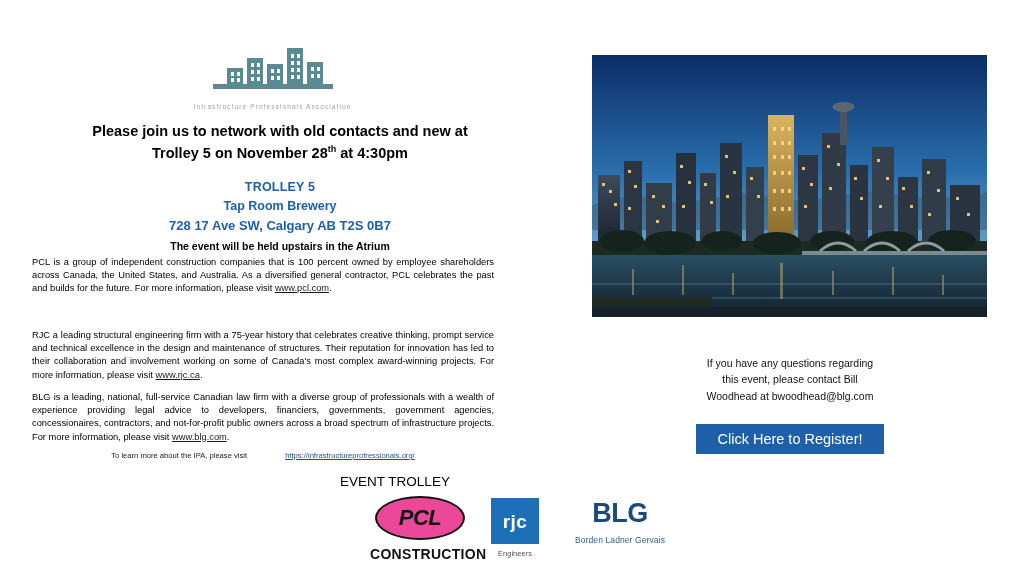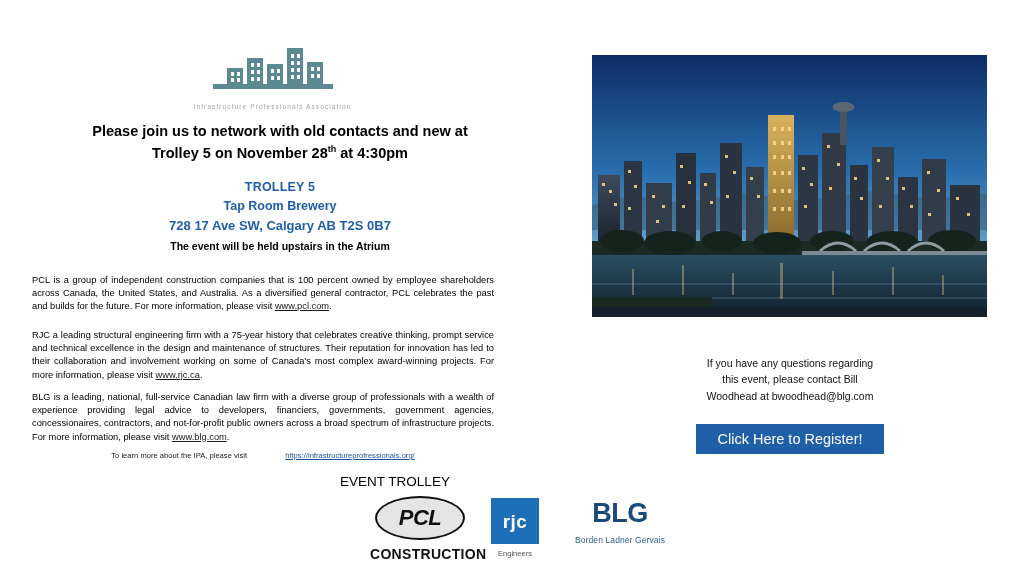--- a/index.html
+++ b/index.html
@@ -76,21 +76,21 @@
 
   .body-para {
     position: absolute;
     left: 32px;
     width: 462px;
     font-size: 9.3px;
     line-height: 1.42;
     text-align: justify;
     color: #000;
   }
-  .p1 { top: 274px; }
+  .p1 { top: 256px; }
   .p2 { top: 329px; }
   .p3 { top: 391px; }
 
   .body-para a,
   .link {
     color: #1a1a1a;
     text-decoration: underline;
   }
 
   .ipa-more {
@@ -127,21 +127,21 @@
     position: absolute;
     left: 20px;
     top: 0px;
     width: 100px;
     text-align: center;
   }
   .pcl-oval {
     width: 86px;
     height: 40px;
     margin: 0 auto;
-    background: #e5e5e5;
+    background: #ec4899;
     border-radius: 50%;
     border: 2px solid #111;
     display: flex;
     align-items: center;
     justify-content: center;
   }
   .pcl-oval span {
     font-family: "Liberation Sans", sans-serif;
     font-style: italic;
     font-weight: bold;

